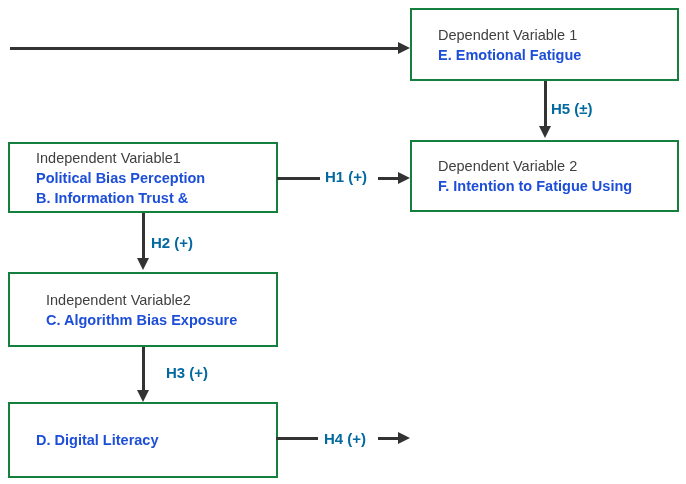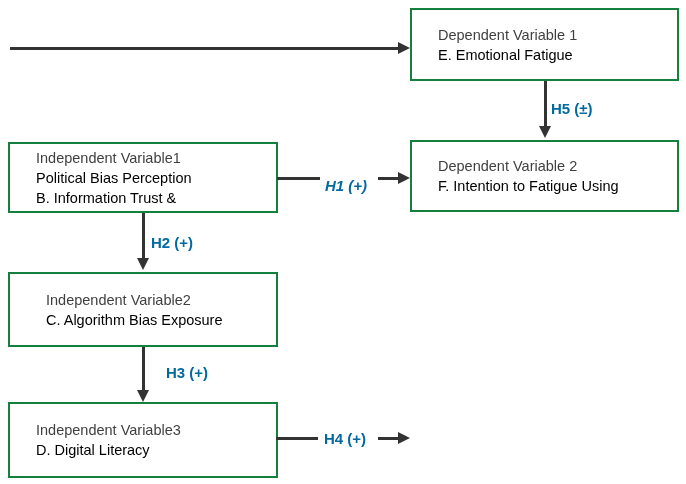--- a/index.html
+++ b/index.html
@@ -33,22 +33,22 @@
     font-size: 14.5px;
     line-height: 20px;
     font-weight: 400;
     color: #3f3f3f;
     white-space: nowrap;
   }
   .vbox .vname {
     display: block;
     font-size: 14.5px;
     line-height: 20px;
-    font-weight: 400;
-    color: #000000;
+    font-weight: 700;
+    color: #1d4ed8;
     white-space: nowrap;
   }
   
   .hline {
     position: absolute;
     height: 3px;
     background: #333333;
   }
   .vline {
     position: absolute;
@@ -102,39 +102,38 @@
     <span class="vname">F. Intention to Fatigue Using</span>
   </div>
 
   <div class="vbox" style="left:8px; top:142px; width:270px; height:71px;">
     <span class="role">Independent Variable1</span>
     <span class="vname">Political Bias Perception</span>
     <span class="vname">B. Information Trust &amp;</span>
   </div>
 
   <div class="hline" style="left:277px; top:176.5px; width:43px;"></div>
-  <div class="alabel" style="left:325px; top:177px;font-style:italic;">H1 (+)</div>
+  <div class="alabel" style="left:325px; top:168px;">H1 (+)</div>
   <div class="hline" style="left:378px; top:176.5px; width:20px;"></div>
   <div class="head-right" style="left:398px; top:172px;"></div>
 
   <div class="vline" style="left:141.5px; top:213px; height:45px;"></div>
   <div class="head-down" style="left:137px; top:258px;"></div>
   <div class="alabel" style="left:151px; top:234px;">H2 (+)</div>
 
   <div class="vbox" style="left:8px; top:272px; width:270px; height:75px;padding-left:36px;">
     <span class="role">Independent Variable2</span>
     <span class="vname">C. Algorithm Bias Exposure</span>
   </div>
 
   <div class="vline" style="left:141.5px; top:347px; height:43px;"></div>
   <div class="head-down" style="left:137px; top:390px;"></div>
   <div class="alabel" style="left:166px; top:364px;">H3 (+)</div>
 
   <div class="vbox" style="left:8px; top:402px; width:270px; height:76px;">
-    <span class="role">Independent Variable3</span>
     <span class="vname">D. Digital Literacy</span>
   </div>
 
   <div class="hline" style="left:276px; top:436.5px; width:42px;"></div>
   <div class="alabel" style="left:324px; top:430px;">H4 (+)</div>
   <div class="hline" style="left:378px; top:436.5px; width:20px;"></div>
   <div class="head-right" style="left:398px; top:432px;"></div>
 
 </div>
 

